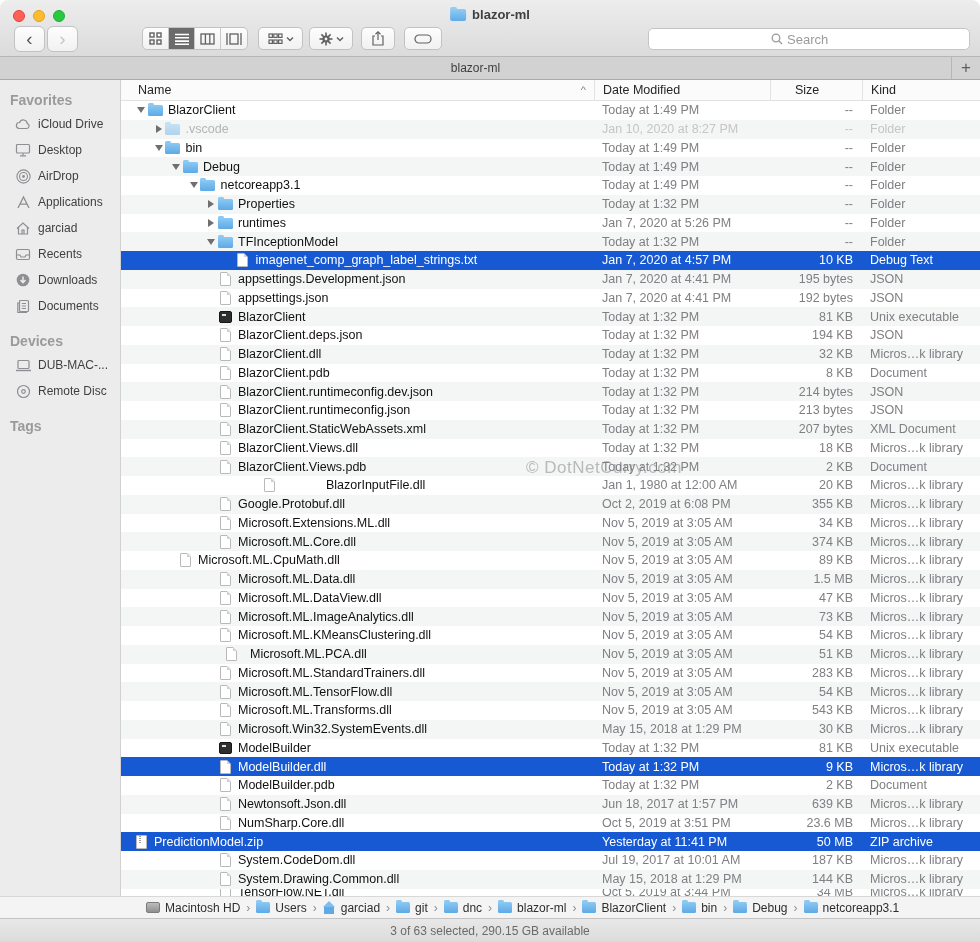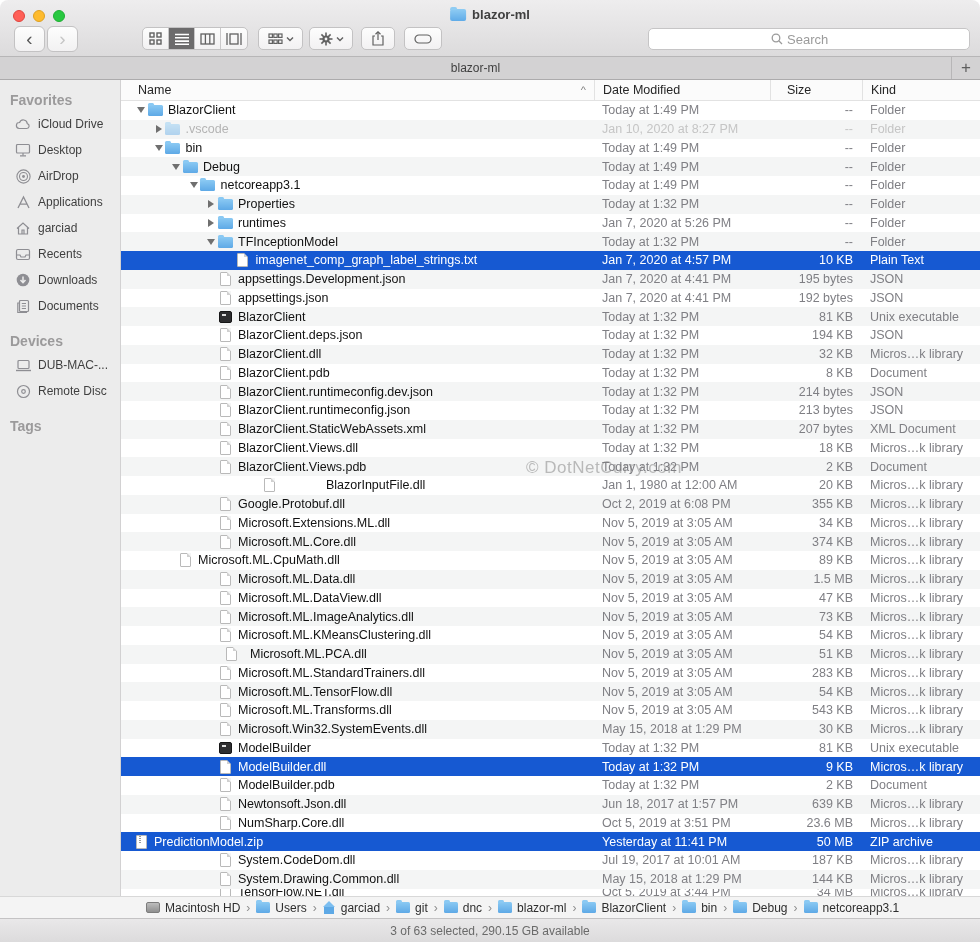--- a/index.html
+++ b/index.html
@@ -56,21 +56,21 @@
 
   .content { flex:1; display:flex; flex-direction:column; min-width:0; position:relative; }
 
   
   .colheads { height:21px; flex:0 0 21px; display:flex; align-items:center; background:#fbfbfb;
               border-bottom:1px solid #e2e2e2; font-size:12.5px; color:#252525; }
   .ch { display:flex; align-items:center; height:100%; }
   .ch-name { flex:1; padding-left:17px; justify-content:space-between; }
   .ch-name .sort { color:#7e7e7e; font-size:11px; margin-right:8px; transform:scaleY(.8); }
   .ch-date { width:176px; flex:0 0 176px; border-left:1px solid #e2e2e2; padding-left:8px; }
-  .ch-size { width:92px; flex:0 0 92px; border-left:1px solid #e2e2e2; padding-left:16px; }
+  .ch-size { width:92px; flex:0 0 92px; border-left:1px solid #e2e2e2; padding-left:24px; }
   .ch-kind { width:118px; flex:0 0 118px; border-left:1px solid #e2e2e2; padding-left:8px; }
 
   
   .rows { flex:1; overflow:hidden; position:relative; background:#fff; }
   .file-row { height:18.75px; display:flex; align-items:center; font-size:12.5px; color:#111; }
   .file-row.alt { background:#f4f5f5; }
   .file-row.selected { background:#1659d2; color:#fff; }
   .file-row.selected .c-date, .file-row.selected .c-size, .file-row.selected .c-kind { color:#fff; }
   .file-row.dimmed .label { color:#b4b4b4; }
   .file-row.dimmed .c-date, .file-row.dimmed .c-size, .file-row.dimmed .c-kind { color:#c5c5c5; }
@@ -490,21 +490,21 @@
           <div class="file-row selected">
             <div class="c-name" style="padding-left: 101.5px;">
               <span class="tri-slot"></span>
               <span class="ficon">
                 <span class="i-doc"></span>
               </span>
               <span class="label">imagenet_comp_graph_label_strings.txt</span>
             </div>
             <div class="c-date">Jan 7, 2020 at 4:57 PM</div>
             <div class="c-size">10 KB</div>
-            <div class="c-kind">Plain Text</div>
+            <div class="c-kind">Debug Text</div>
           </div>
           <div class="file-row alt">
             <div class="c-name" style="padding-left: 84px;">
               <span class="tri-slot"></span>
               <span class="ficon">
                 <span class="i-doc"></span>
               </span>
               <span class="label">appsettings.Development.json</span>
             </div>
             <div class="c-date">Jan 7, 2020 at 4:41 PM</div>

